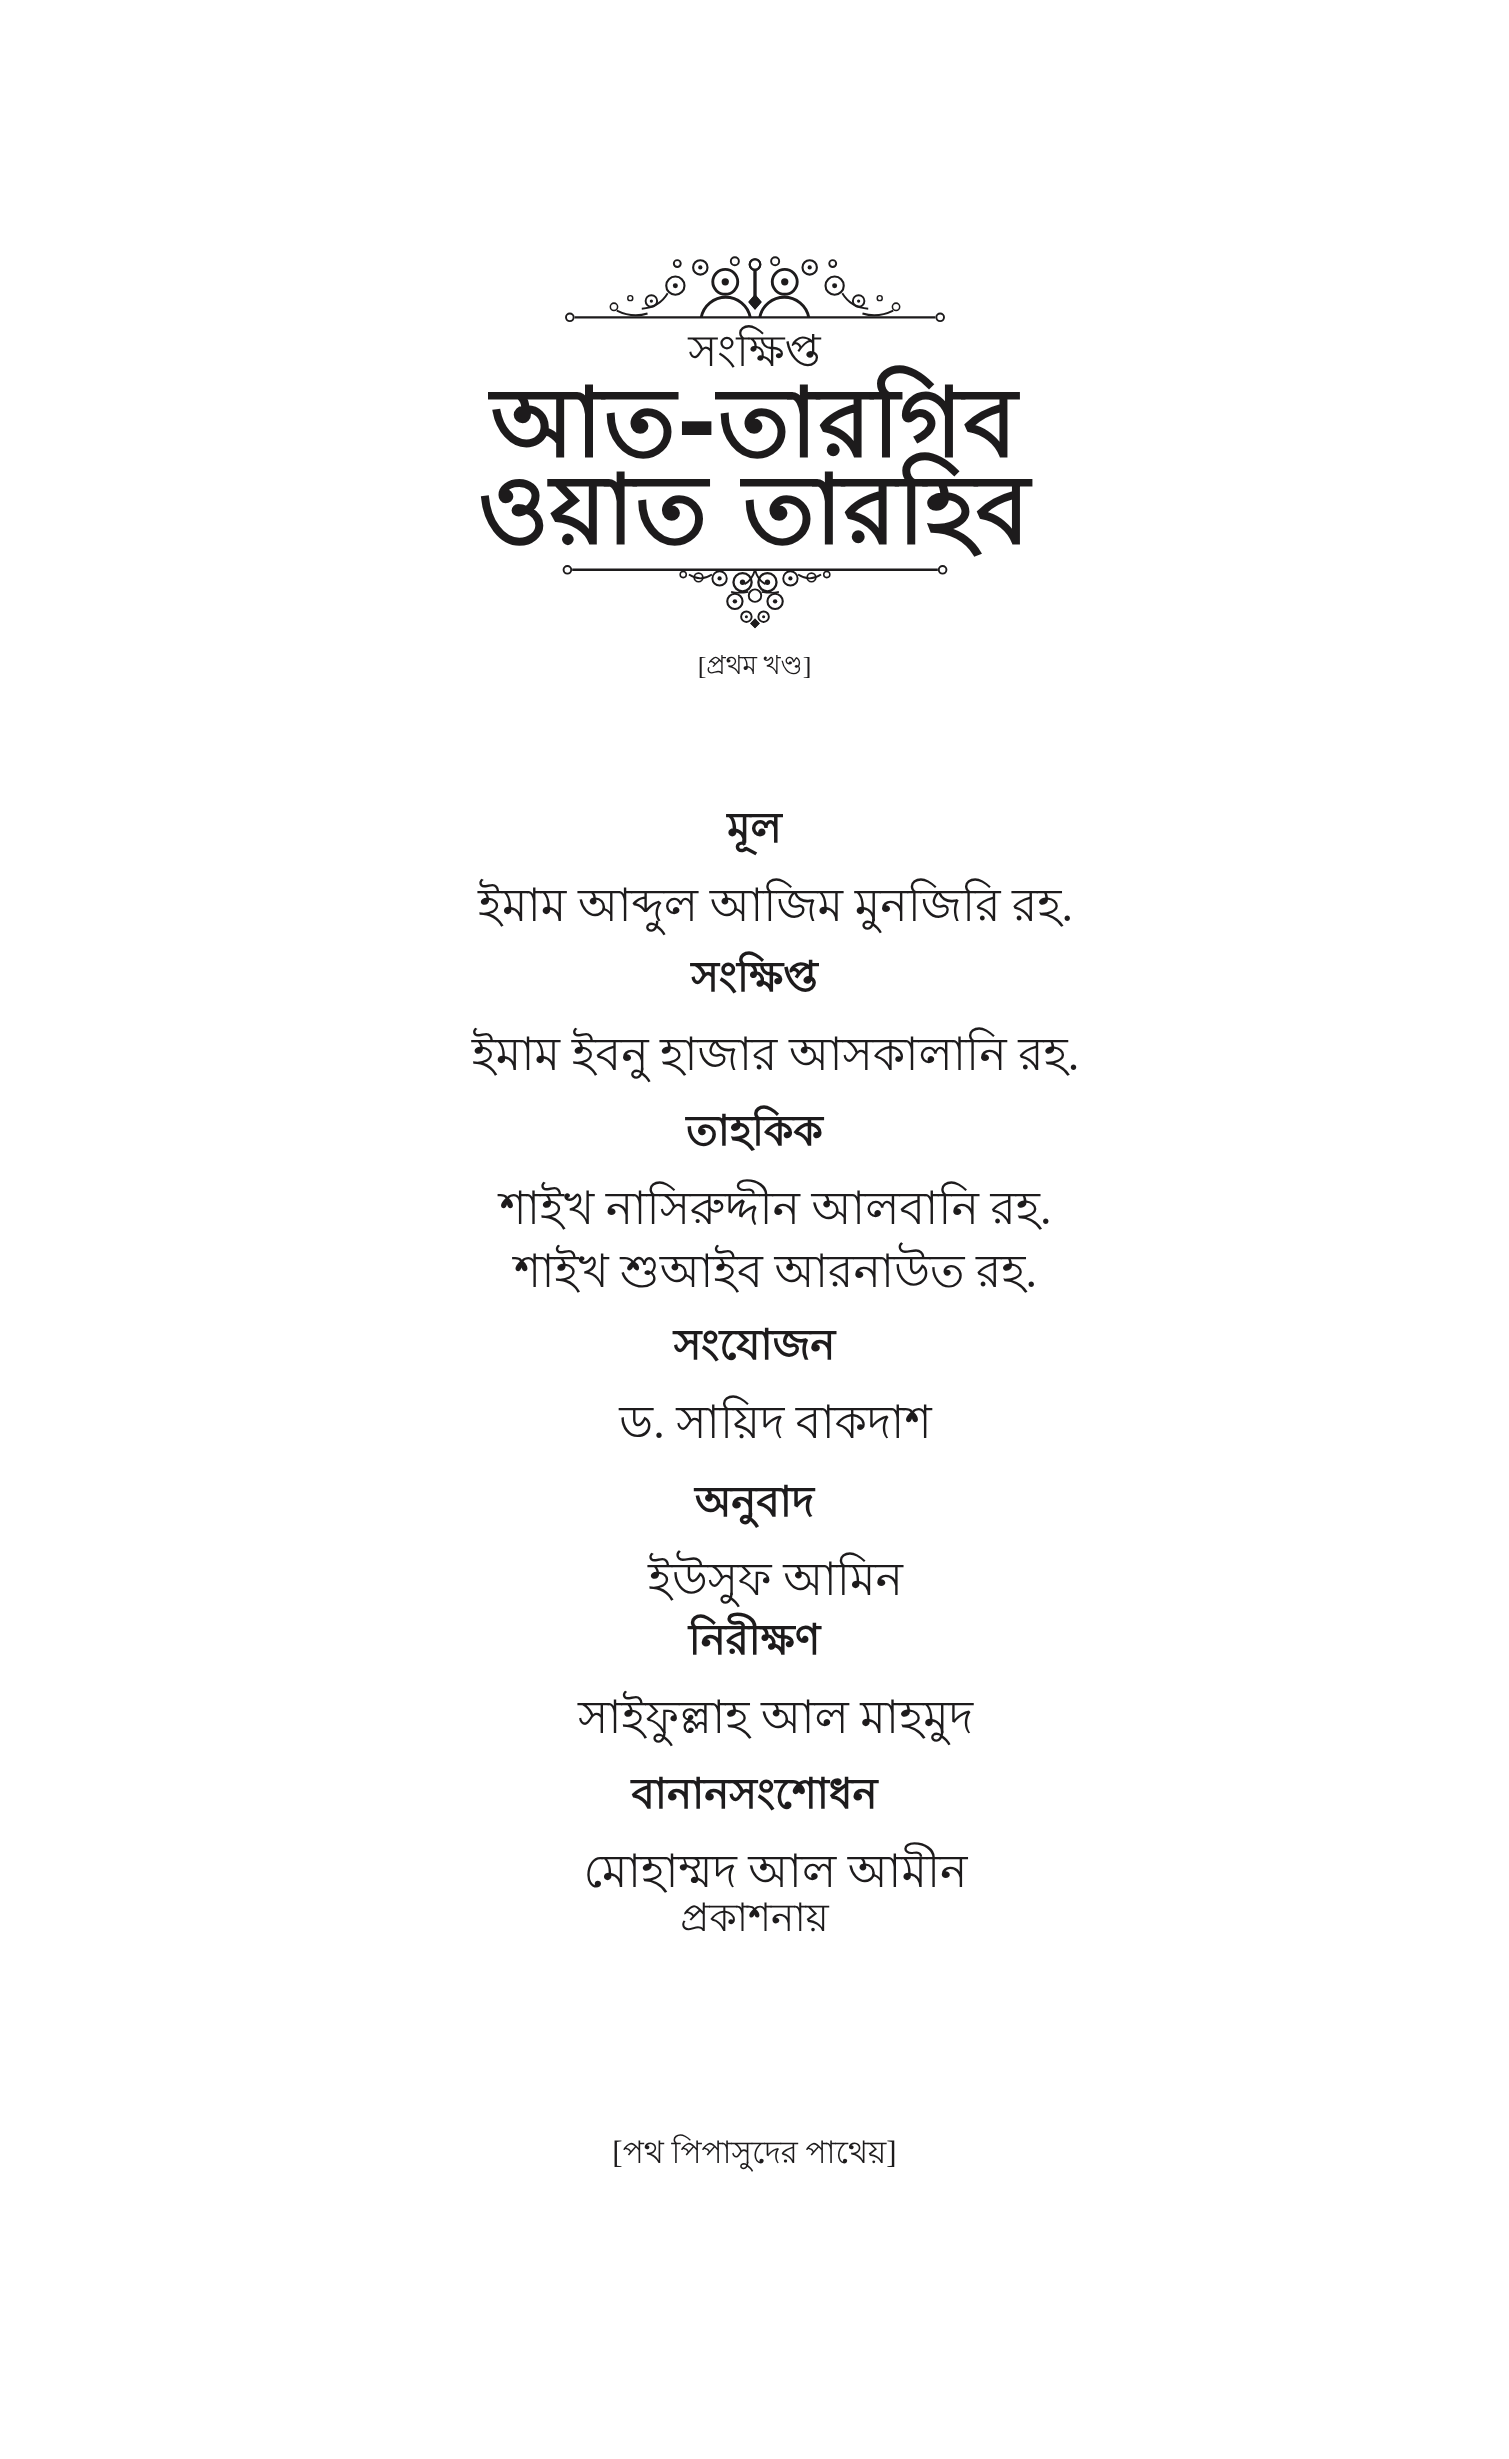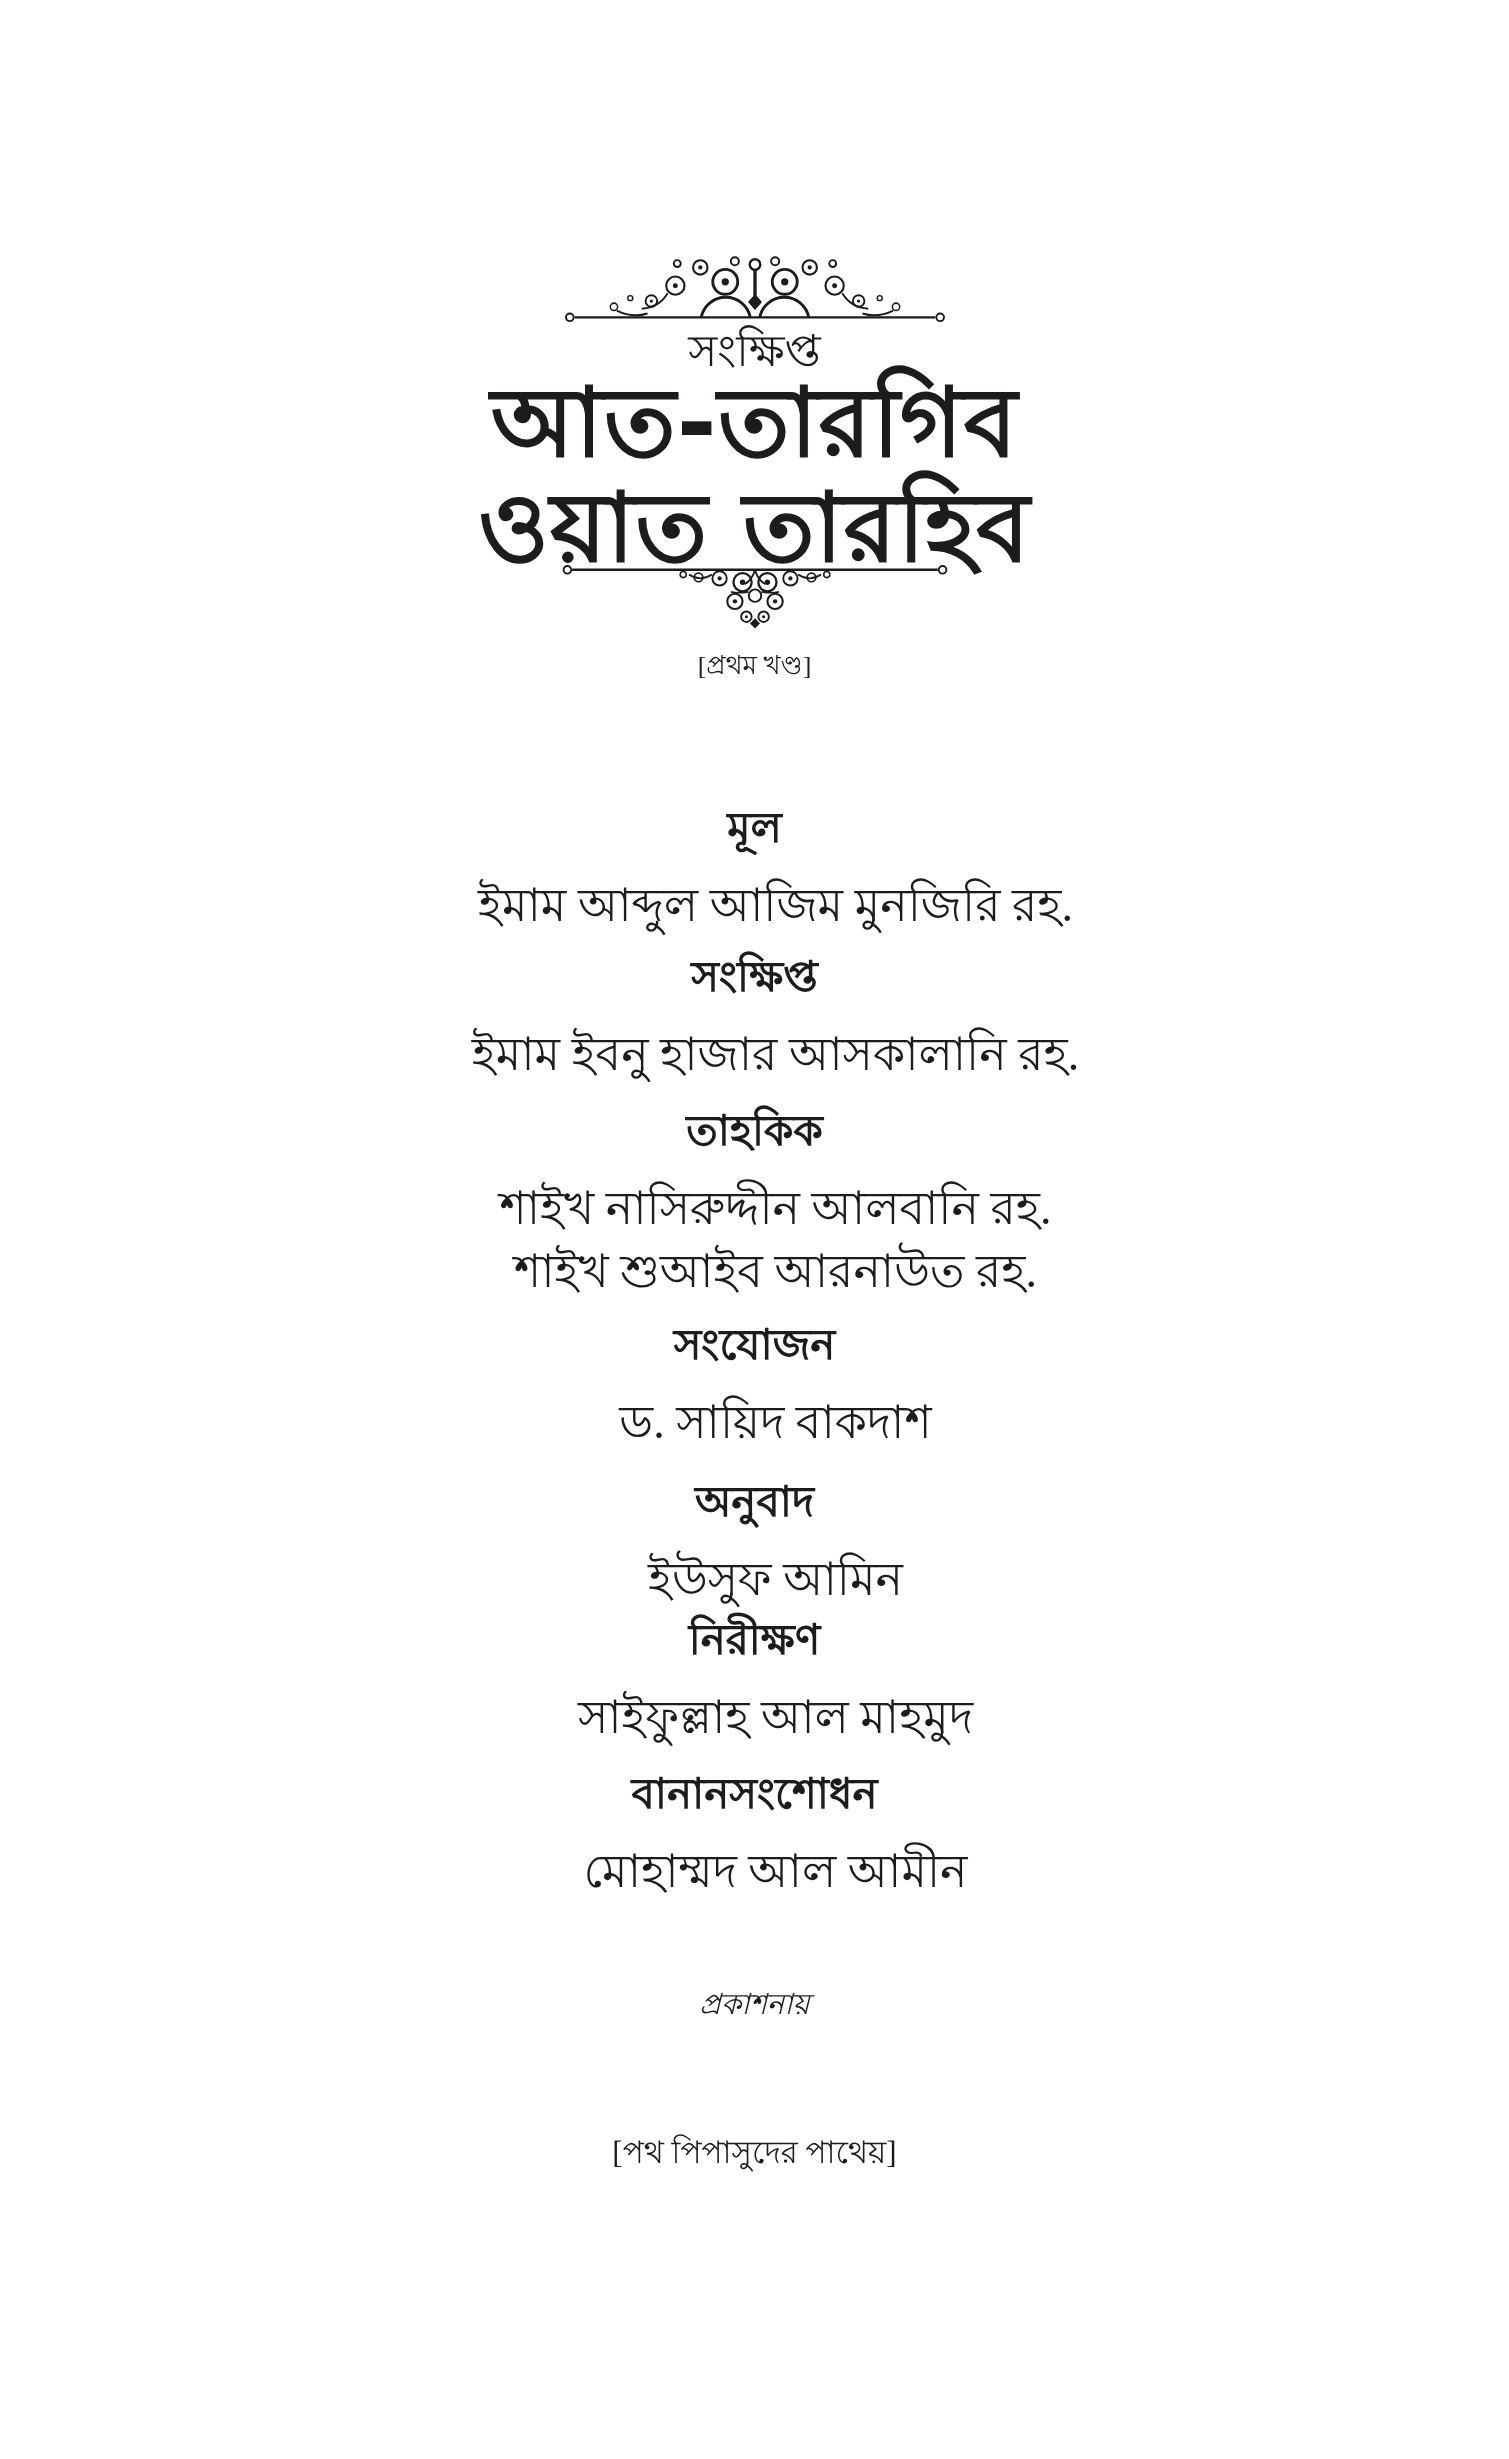--- a/index.html
+++ b/index.html
@@ -35,34 +35,34 @@
   .kicker{ top:327px; font-size:44px; }
   .title{
     font-family:"DejaVu Sans","Liberation Sans",sans-serif;
     font-weight:900;
     font-size:96px;
     line-height:1;
     letter-spacing:1px;
     margin:0;
   }
   .title-l1{ top:375px; }
-  .title-l2{ top:480px; }
+  .title-l2{ top:462px; }
   .volume{ top:651px; font-size:26px; }
   
   .credit{ position:absolute; left:0; right:0; text-align:center; }
   .role{
     font-family:Liberation Sans, sans-serif;
     font-weight:700;
     font-size:42px;
     line-height:1.1;
     margin:0 0 23px 0;
   }
   .name{ font-size:46px; line-height:63px;margin-left:42px; }
   
-  .pub-label{ top:1988px; font-size:29px;font-style:italic; }
+  .pub-label{ top:1896px; font-size:39px; }
   .pub-name{
     top:2065px; font-size:48px; font-weight:700;
     font-family:"DejaVu Sans","Liberation Sans",sans-serif;
   }
   .pub-tagline{ top:2135px; font-size:31px; }
   
   .s{ fill:none; stroke:currentColor; }
   .f{ fill:currentColor; stroke:none; }
 </style>
 </head>

